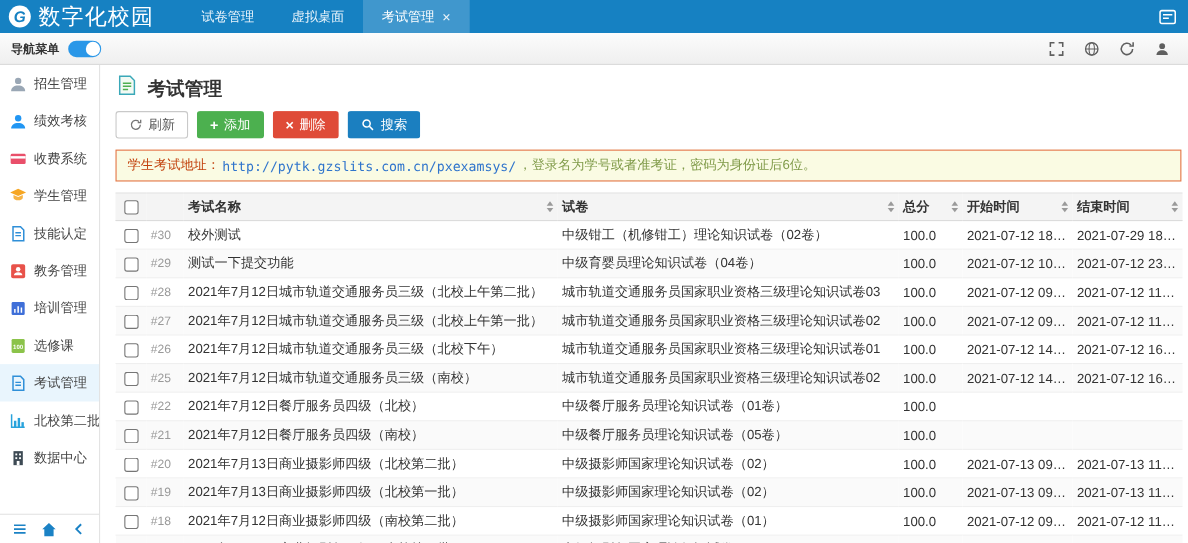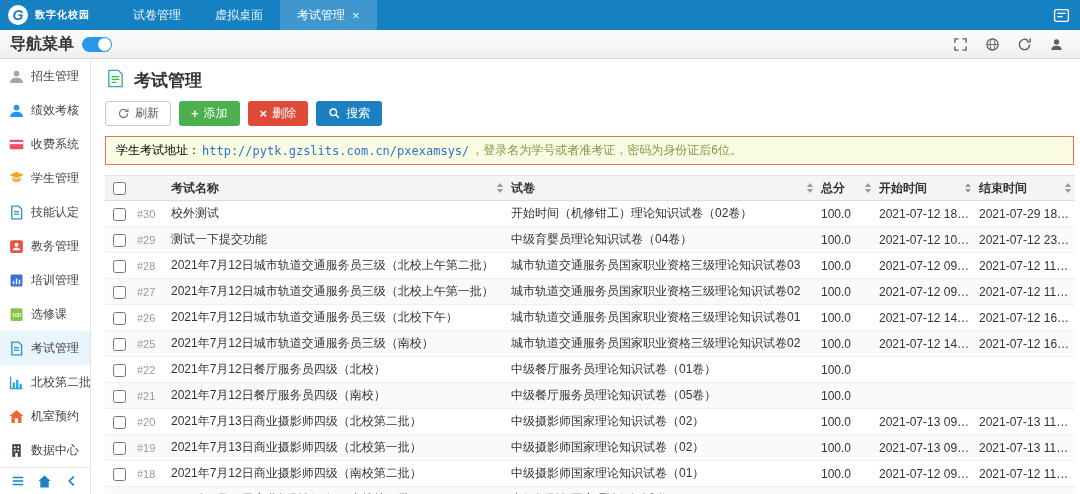--- a/index.html
+++ b/index.html
@@ -5,32 +5,32 @@
   * { margin:0; padding:0; box-sizing:border-box; }
   html,body { width:1080px; height:494px; overflow:hidden; background:#fff;
     font-family:"Liberation Sans","DejaVu Sans",sans-serif; }
   .app { width:1080px; height:494px; overflow:hidden; display:flex; flex-direction:column; }
 
   
   .topbar { height:30px; background:#1681c2; display:flex; align-items:center; color:#fff; flex:none; }
   .brand { display:flex; align-items:center; gap:7px; padding:0 12px 0 8px; }
   .logo { width:20px; height:20px; border-radius:50%; background:#fff; color:#1681c2;
     font-weight:bold; font-style:italic; font-size:14px; display:flex; align-items:center; justify-content:center; }
-  .app-title { font-size:10px; font-weight:bold; letter-spacing:1px; white-space:nowrap; }
+  .app-title { font-size:20px; font-weight:normal; letter-spacing:1px; white-space:nowrap; }
   .tabs { display:flex; height:100%; margin-left:14px; }
   .tab { display:flex; align-items:center; gap:7px; padding:0 17px; font-size:12px; color:#eaf4fb; cursor:pointer; }
   .tab.active { background:rgba(255,255,255,0.18); color:#fff; }
   .tab-close { font-size:13px; line-height:1; opacity:.9; }
   .topbar-right { margin-left:auto; padding-right:10px; display:flex; align-items:center; }
   .topbar-right svg { display:block; }
 
   
   .subbar { height:29px; background:linear-gradient(#fcfcfc,#efefef); border-bottom:1px solid #d7d7d7;
     display:flex; align-items:center; flex:none; }
-  .nav-toggle-wrap { display:flex; align-items:center; gap:8px; padding:0 10px; font-size:16px; font-weight:bold; color:#333; }
+  .nav-toggle-wrap { display:flex; align-items:center; gap:8px; padding:0 10px; font-size:11px; font-weight:bold; color:#333; }
   .switch { width:30px; height:15px; border-radius:8px; background:#2a97e8; position:relative; cursor:pointer; }
   .switch .knob { position:absolute; right:1px; top:1px; width:13px; height:13px; border-radius:50%; background:#fff; }
   .subbar-icons { margin-left:auto; display:flex; gap:17px; align-items:center; padding-right:16px; }
   .subbar-icons span { display:flex; cursor:pointer; }
 
   
   .content { display:flex; height:435px; overflow:hidden; }
 
   
   .sidebar { width:91px; flex:none; background:#fff; border-right:1px solid #e3e3e3; display:flex; flex-direction:column; }
@@ -53,21 +53,21 @@
     display:inline-flex; align-items:center; gap:5px; cursor:pointer; font-family:inherit; }
   .btn svg { display:block; }
   .btn-refresh { background:#fff; border-color:#c9c9c9; color:#555; }
   .btn-add { background:#4cb04f; color:#fff; }
   .btn-del { background:#df4b38; color:#fff; }
   .btn-search { background:#1b7fc0; color:#fff; }
   .btn .glyph { font-weight:bold; font-size:13px; line-height:1; }
 
   .notice { margin-top:10px; border:1px solid #e4764a; background:#fafbe3; padding:5px 10px;
     font-size:12px; display:flex; align-items:center; white-space:nowrap; overflow:hidden; }
-  .notice-label { color:#000000; }
+  .notice-label { color:#c2410c; }
   .notice-url { color:#2f74cc; font-family:"DejaVu Sans Mono","Liberation Mono",monospace; margin:0 2px; cursor:pointer; }
   .notice-suffix { color:#7f9a48; }
 
   
   .table-wrap { margin-top:10px; }
   table { width:100%; border-collapse:collapse; table-layout:fixed; font-size:12px; }
   thead th { background:#f4f4f4; border-top:1px solid #e0e0e0; border-bottom:1px solid #dcdcdc;
     height:25px; font-weight:bold; color:#333; text-align:left; padding:0 4px; }
   .thf { display:flex; align-items:center; justify-content:space-between; }
   .sort { display:inline-block; margin-left:4px; }
@@ -243,29 +243,20 @@
           <div class="side-item">
             <span class="side-icon">
               <svg viewBox="0 0 20 20">
                 <path d="M3 3v14h14" stroke="#29a3dc" stroke-width="1.6" fill="none"></path>
                 <rect x="5.5" y="10" width="2.6" height="7" fill="#29a3dc"></rect>
                 <rect x="9.5" y="7" width="2.6" height="10" fill="#29a3dc"></rect>
                 <rect x="13.5" y="11.5" width="2.6" height="5.5" fill="#29a3dc"></rect>
               </svg>
             </span>
             <span>北校第二批</span>
-          </div>
-          <div class="side-item">
-            <span class="side-icon">
-              <svg viewBox="0 0 20 20">
-                <path d="M10 2.5L1.8 9.5h2.4v8h11.6v-8h2.4z" fill="#f06338"></path>
-                <rect x="8" y="12" width="4" height="5.5" fill="#fff"></rect>
-              </svg>
-            </span>
-            <span>机室预约</span>
           </div>
           <div class="side-item">
             <span class="side-icon">
               <svg viewBox="0 0 20 20">
                 <rect x="5" y="2.5" width="10" height="15" fill="#3d4a54"></rect>
                 <rect x="7" y="5" width="2" height="2" fill="#fff"></rect>
                 <rect x="11" y="5" width="2" height="2" fill="#fff"></rect>
                 <rect x="7" y="9" width="2" height="2" fill="#fff"></rect>
                 <rect x="11" y="9" width="2" height="2" fill="#fff"></rect>
                 <rect x="8.5" y="13" width="3" height="4.5" fill="#fff"></rect>
@@ -386,21 +377,21 @@
                     </span>
                   </div>
                 </th>
               </tr>
             </thead>
           <tbody id="tbody">
               <tr>
                 <td class="c-chk"><input type="checkbox" style=""></td>
                 <td class="c-id row-id">#30</td>
                 <td class="c-name">校外测试</td>
-                <td class="c-paper">开始时间（机修钳工）理论知识试卷（02卷）</td>
+                <td class="c-paper">中级钳工（机修钳工）理论知识试卷（02卷）</td>
                 <td class="c-score">100.0</td>
                 <td class="c-start">2021-07-12 18:40</td>
                 <td class="c-end">2021-07-29 18:55</td>
               </tr>
               <tr>
                 <td class="c-chk"><input type="checkbox" style=""></td>
                 <td class="c-id row-id">#29</td>
                 <td class="c-name">测试一下提交功能</td>
                 <td class="c-paper">中级育婴员理论知识试卷（04卷）</td>
                 <td class="c-score">100.0</td>

